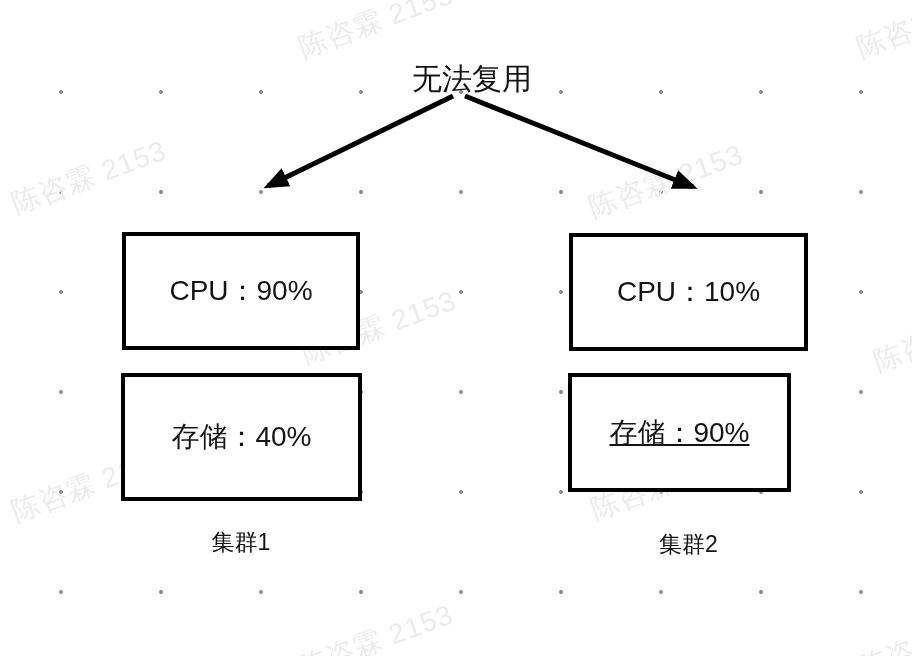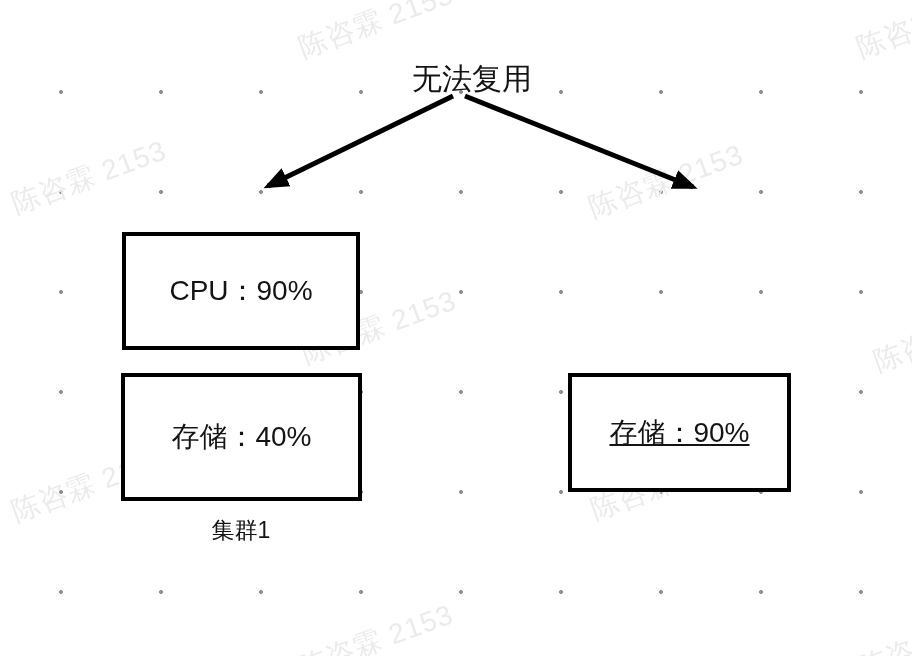--- a/index.html
+++ b/index.html
@@ -61,20 +61,21 @@
   .node-sto1{left:121px;top:373px;width:241px;height:128px;}
   .node-cpu2{left:569px;top:233px;width:239px;height:118px;}
   .node-sto2{left:568px;top:373px;width:223px;height:119px;text-decoration:underline;}
   .cluster-label{
     position:absolute;
     font-size:23px;
     color:var(--ink);
     text-align:center;
     z-index:5;
     white-space:nowrap;
+    margin-top:12px;
   }
   .cluster-label-1{left:122px;top:515px;width:238px;}
   .cluster-label-2{left:568px;top:517px;width:241px;}
 </style>
 </head>
 <body>
 
 <div class="canvas">
 
   <div class="wm" style="left:300px;top:30px">陈咨霖 2153</div>
@@ -101,17 +102,21 @@
   </svg>
 
   <div class="node node-cpu1">
     <span>CPU：90%</span>
   </div>
   <div class="node node-sto1">
     <span>存储：40%</span>
   </div>
   <div class="cluster-label cluster-label-1">集群1</div>
 
+  <div class="node node-cpu2">
+    <span>CPU：10%</span>
+  </div>
   <div class="node node-sto2">
     <span>存储：90%</span>
   </div>
+  <div class="cluster-label cluster-label-2">集群2</div>
 
 </div>
 
 </body></html>

